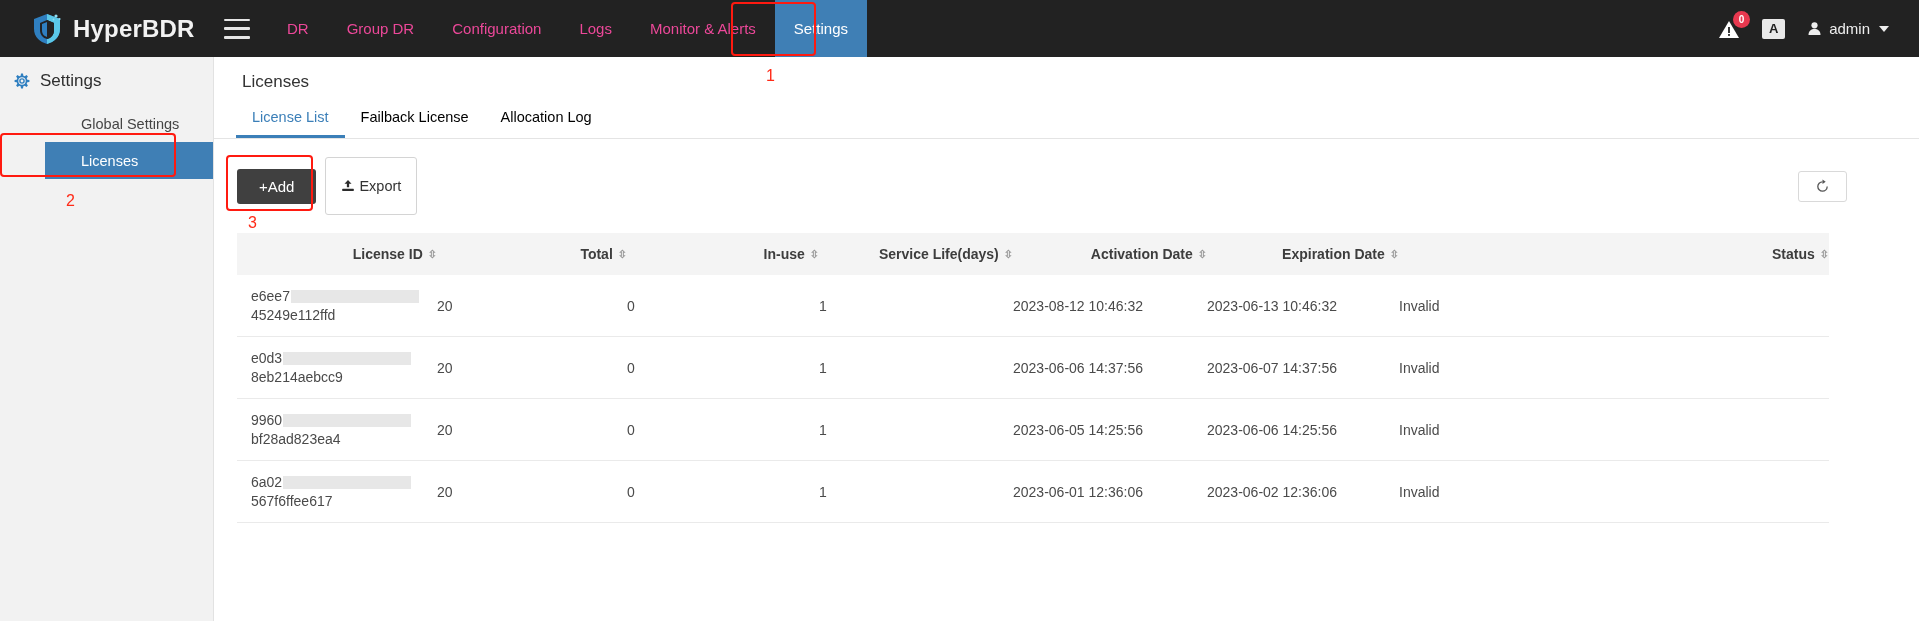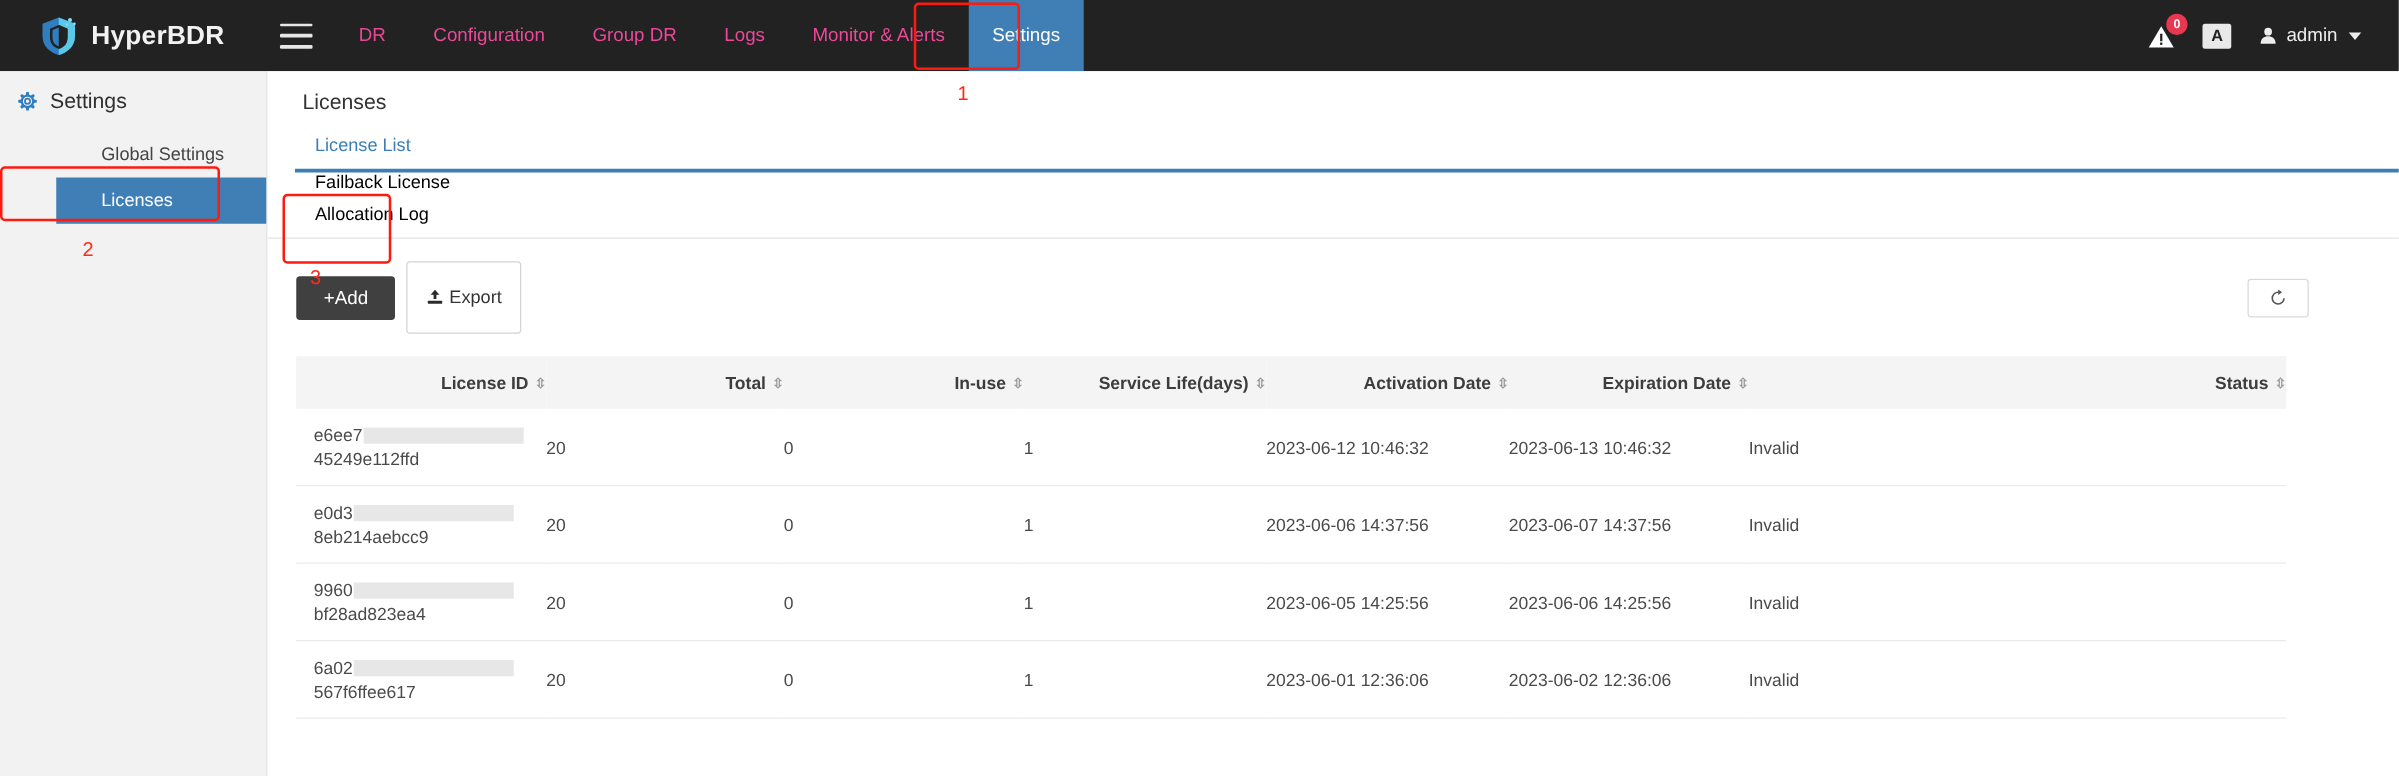--- a/index.html
+++ b/index.html
@@ -13,21 +13,21 @@
   
   .topbar {
     position: absolute; top: 0; left: 0;
     width: 1919px; height: 57px;
     background: #222222;
     display: flex; align-items: center;
   }
   .brand { display: flex; align-items: center; gap: 11px; padding-left: 32px; width: 210px; }
   .brand-logo { width: 30px; height: 32px; display: block; }
   .brand-name {
-    color: #f2f2f2; font-size: 21px; font-weight: bold; letter-spacing: .2px;
+    color: #f2f2f2; font-size: 24px; font-weight: bold; letter-spacing: .2px;
   }
   .hamburger {
     width: 26px; height: 20px; margin-left: 14px; margin-right: 18px;
     display: flex; flex-direction: column; justify-content: space-between;
     cursor: pointer;
   }
   .hamburger i { display: block; height: 2.5px; background: #e6e6e6; border-radius: 1px; }
 
   .nav { display: flex; align-items: center; height: 57px; }
   .nav-item {
@@ -70,21 +70,21 @@
   .side-item {
     height: 37px; display: flex; align-items: center;
     padding-left: 36px; font-size: 14.5px; color: #444; cursor: pointer; margin-left: 45px;
   }
   .side-item.active { background: #3f7fb5; color: #ffffff; }
 
   
   .content { position: absolute; top: 57px; left: 214px; width: 1705px; height: 564px; background: #ffffff; }
   .page-title { font-size: 17px; color: #333; padding: 15px 0 0 28px; }
 
-  .tabs { display: flex; gap: 0; padding-left: 22px; margin-top: 17px; border-bottom: 1px solid #e4e4e4; flex-direction: column; }
+  .tabs { display: flex; gap: 0; padding-left: 22px; margin-top: 17px; border-bottom: 1px solid #e4e4e4; }
   .tab { font-size: 14.5px; color: #000000; padding: 0 16px 10px 16px; cursor: pointer; }
   .tab.active { color: #3b7fb8; border-bottom: 3px solid #3b7fb8; }
 
   .toolbar { display: flex; align-items: center; padding: 18px 0 0 23px; }
   .btn-add {
     background: #404040; color: #fff; border: none; border-radius: 3px;
     font-size: 15px; padding: 9px 22px; cursor: pointer;
     font-family: "Liberation Sans", sans-serif;
   }
   .btn-export {
@@ -152,22 +152,22 @@
   </div>
 
   <div class="hamburger">
     <i></i>
       <i></i>
       <i></i>
   </div>
 
   <div class="nav">
     <div class="nav-item">DR</div>
+    <div class="nav-item">Group DR</div>
     <div class="nav-item">Configuration</div>
-    <div class="nav-item">Group DR</div>
     <div class="nav-item">Logs</div>
     <div class="nav-item">Monitor &amp; Alerts</div>
     <div class="nav-item active">Settings</div>
   </div>
 
   <div class="topbar-right">
     <div class="alert-wrap">
       <svg viewBox="0 0 22 22" width="22" height="22">
         <path d="M11 3 L21 20 H1 Z" fill="#ffffff"></path>
         <rect x="10.1" y="9" width="1.8" height="6" fill="#222222"></rect>
@@ -267,21 +267,21 @@
           <td>
             <div class="lic-line1">
               <span>e6ee7</span>
               <span class="lic-redact"></span>
             </div>
             <div class="lic-line2">45249e112ffd</div>
           </td>
           <td>20</td>
           <td>0</td>
           <td>1</td>
-          <td>2023-06-12 10:46:32</td>
+          <td>2023-08-12 10:46:32</td>
           <td>2023-06-13 10:46:32</td>
           <td>Invalid</td>
         </tr>
 
         <tr>
           <td>
             <div class="lic-line1">
               <span>e0d3</span>
               <span class="lic-redact"></span>
             </div>

